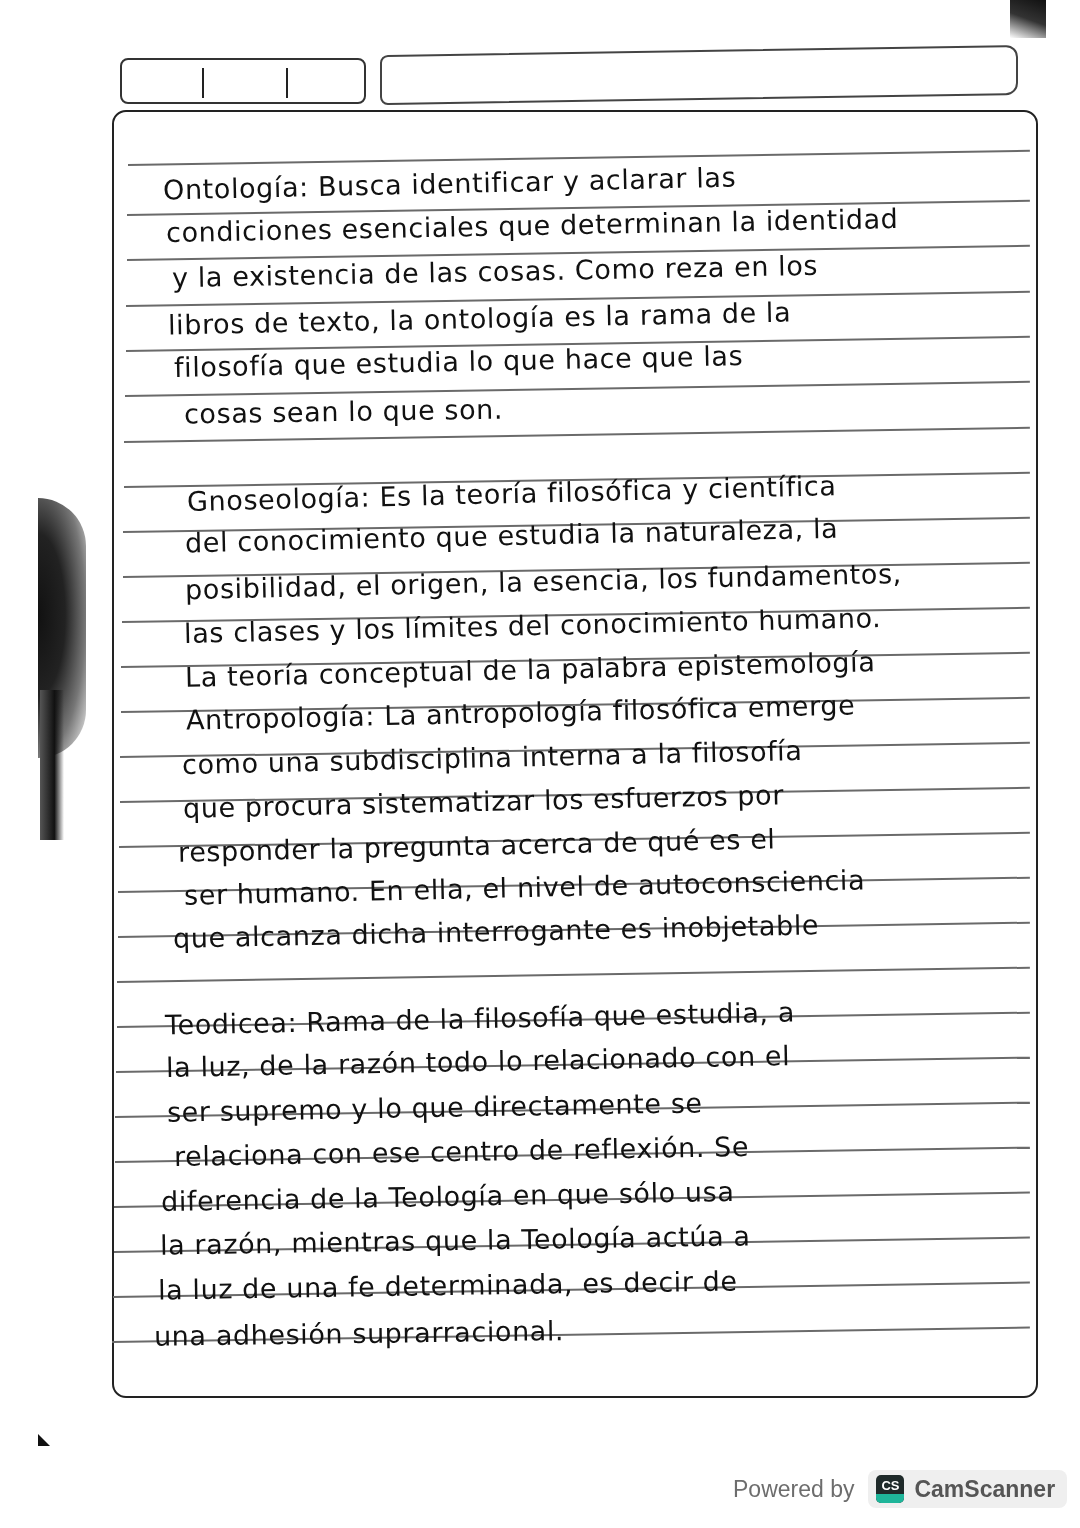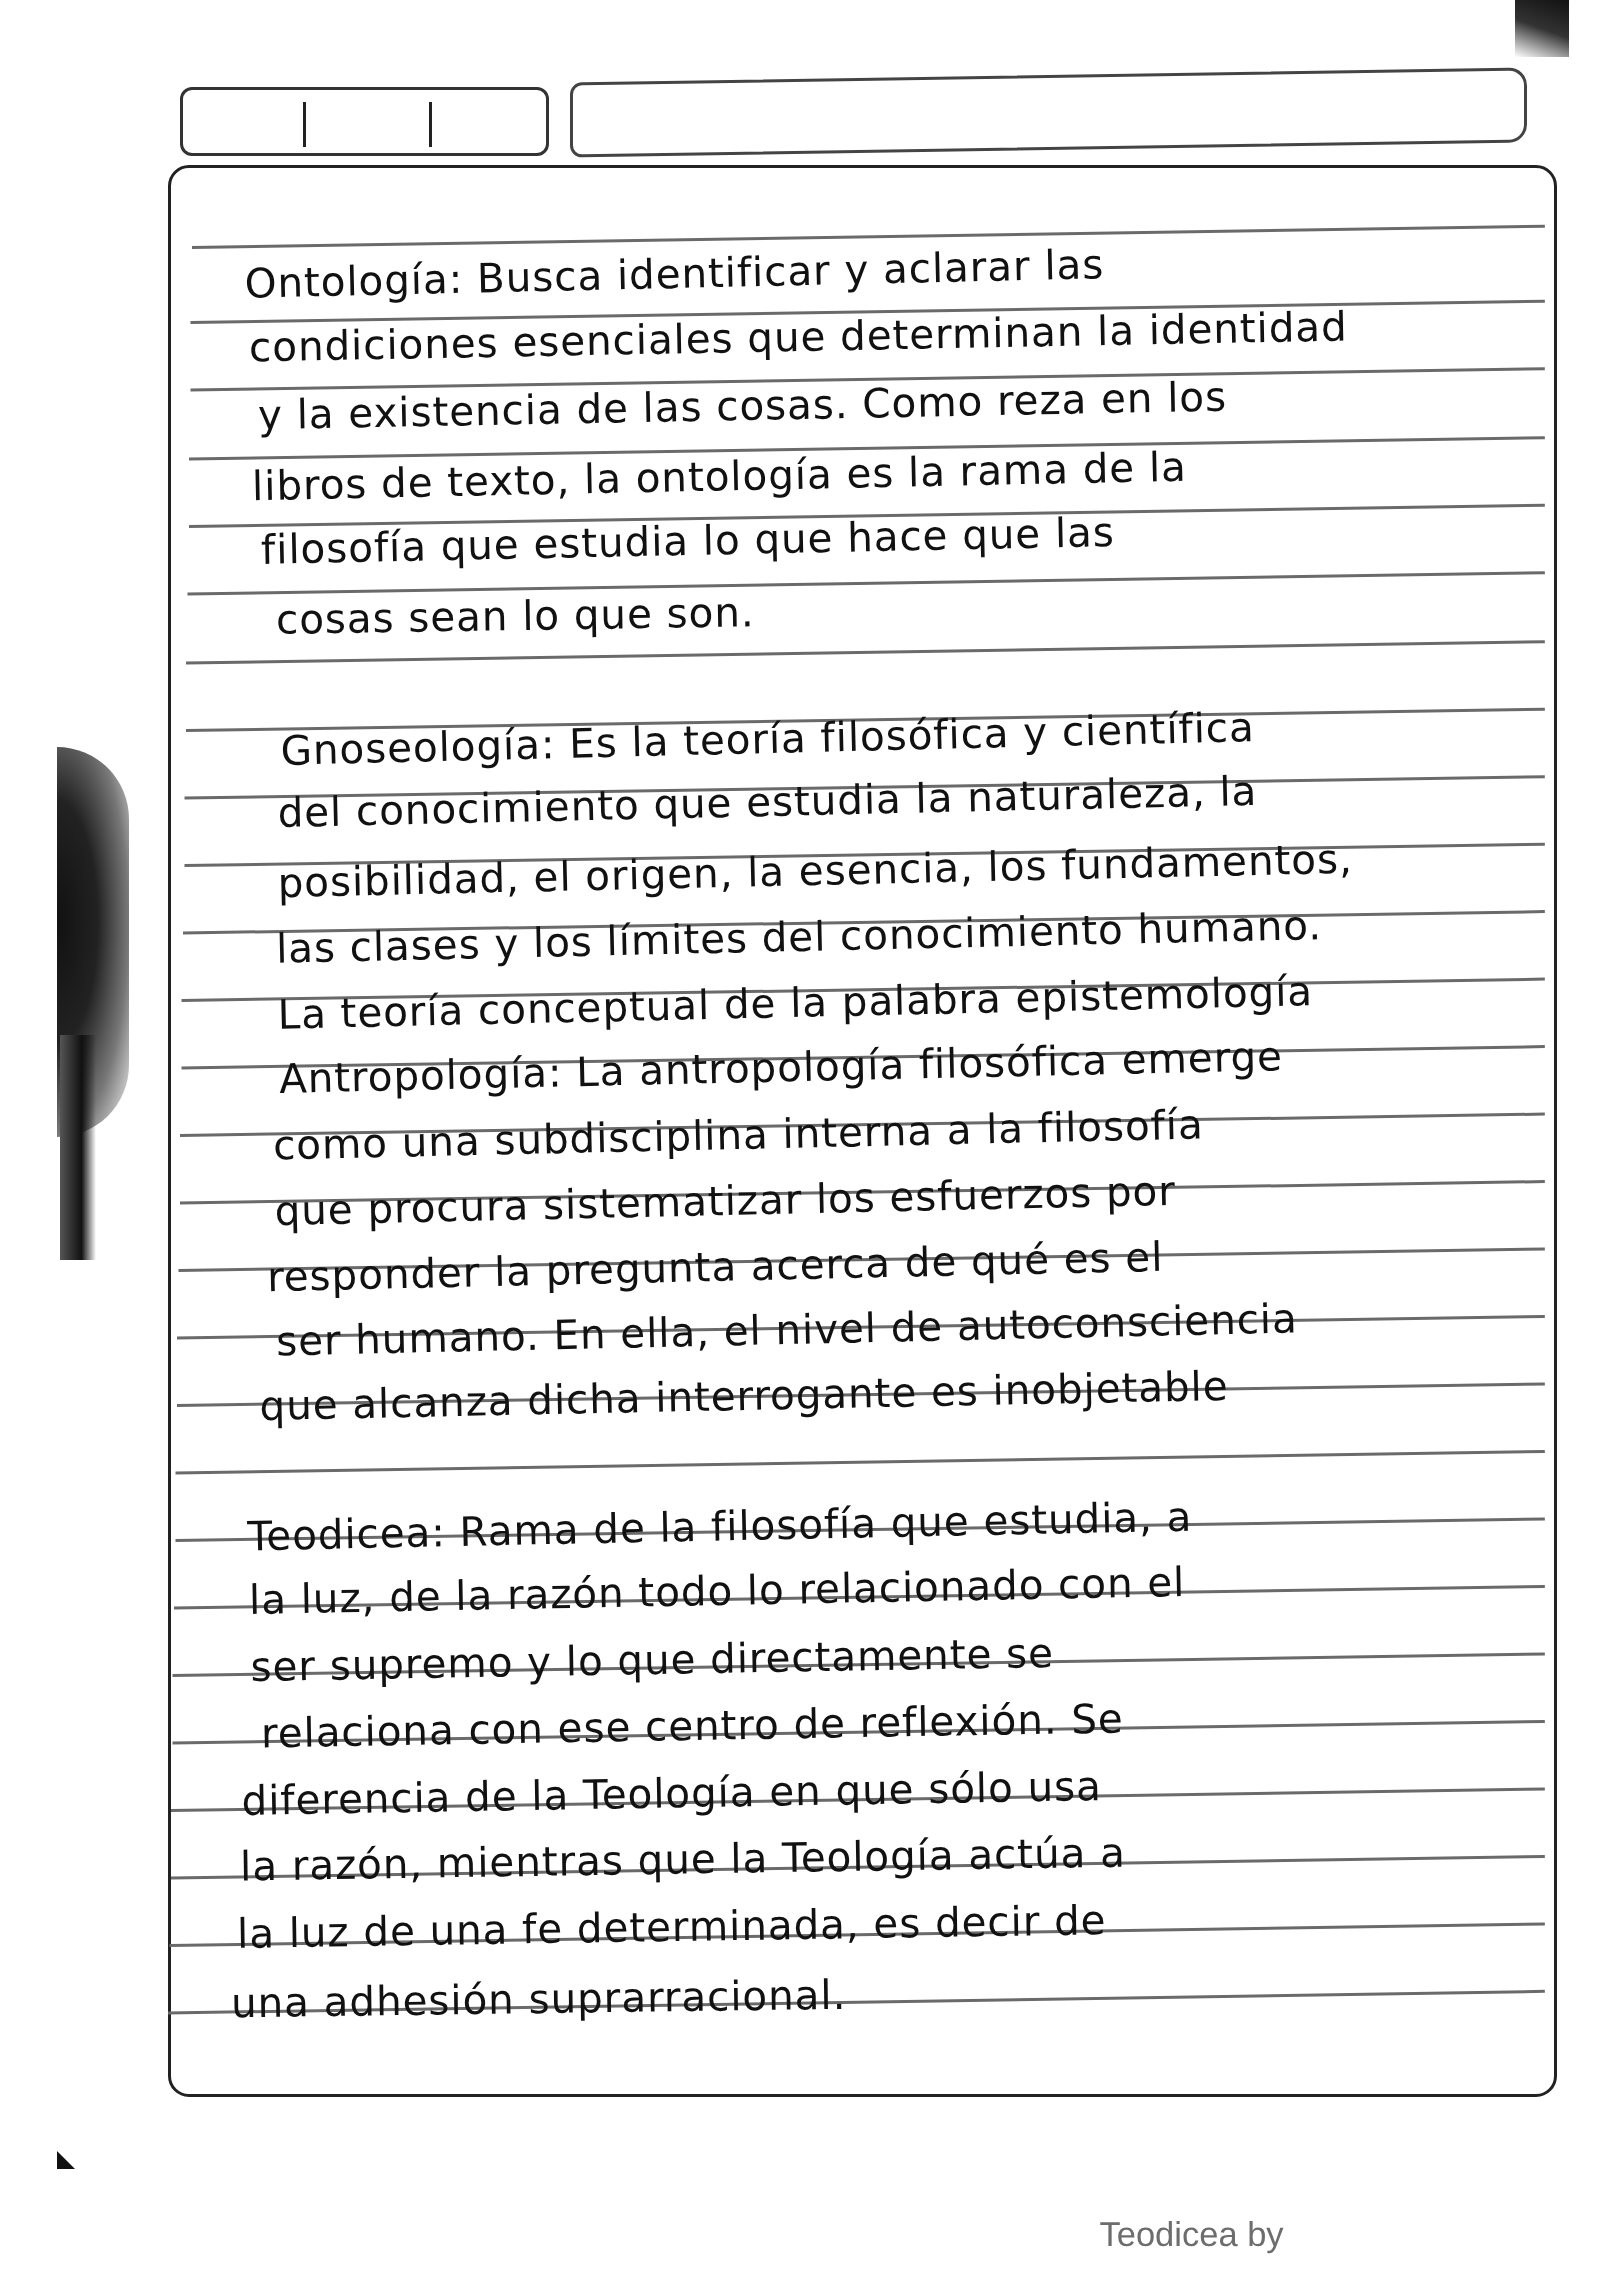--- a/index.html
+++ b/index.html
@@ -129,14 +129,20 @@
 <div class="hw" style="left:165px;top:1003px;transform:rotate(-1.2deg)">Teodicea: Rama de la filosofía que estudia, a</div>
 <div class="hw" style="left:166px;top:1046px;transform:rotate(-1.1deg)">la luz, de la razón todo lo relacionado con el</div>
 <div class="hw" style="left:167px;top:1092px;transform:rotate(-1.0deg)">ser supremo y lo que directamente se</div>
 <div class="hw" style="left:174px;top:1136px;transform:rotate(-1.0deg)">relaciona con ese centro de reflexión. Se</div>
 <div class="hw" style="left:161px;top:1181px;transform:rotate(-1.0deg)">diferencia de la Teología en que sólo usa</div>
 <div class="hw" style="left:160px;top:1225px;transform:rotate(-0.9deg)">la razón, mientras que la Teología actúa a</div>
 <div class="hw" style="left:158px;top:1270px;transform:rotate(-0.9deg)">la luz de una fe determinada, es decir de</div>
 <div class="hw" style="left:154px;top:1318px;transform:rotate(-0.8deg)">una adhesión suprarracional.</div>
 
 <div class="footer">
-  <span class="powered">Teodicea by</span>
+  <span class="powered">Powered by</span>
+  <div class="badge">
+    <div class="cs-logo">
+        <span>CS</span>
+      </div>
+    <span class="brand">CamScanner</span>
+  </div>
 </div>
 
 </body></html>

